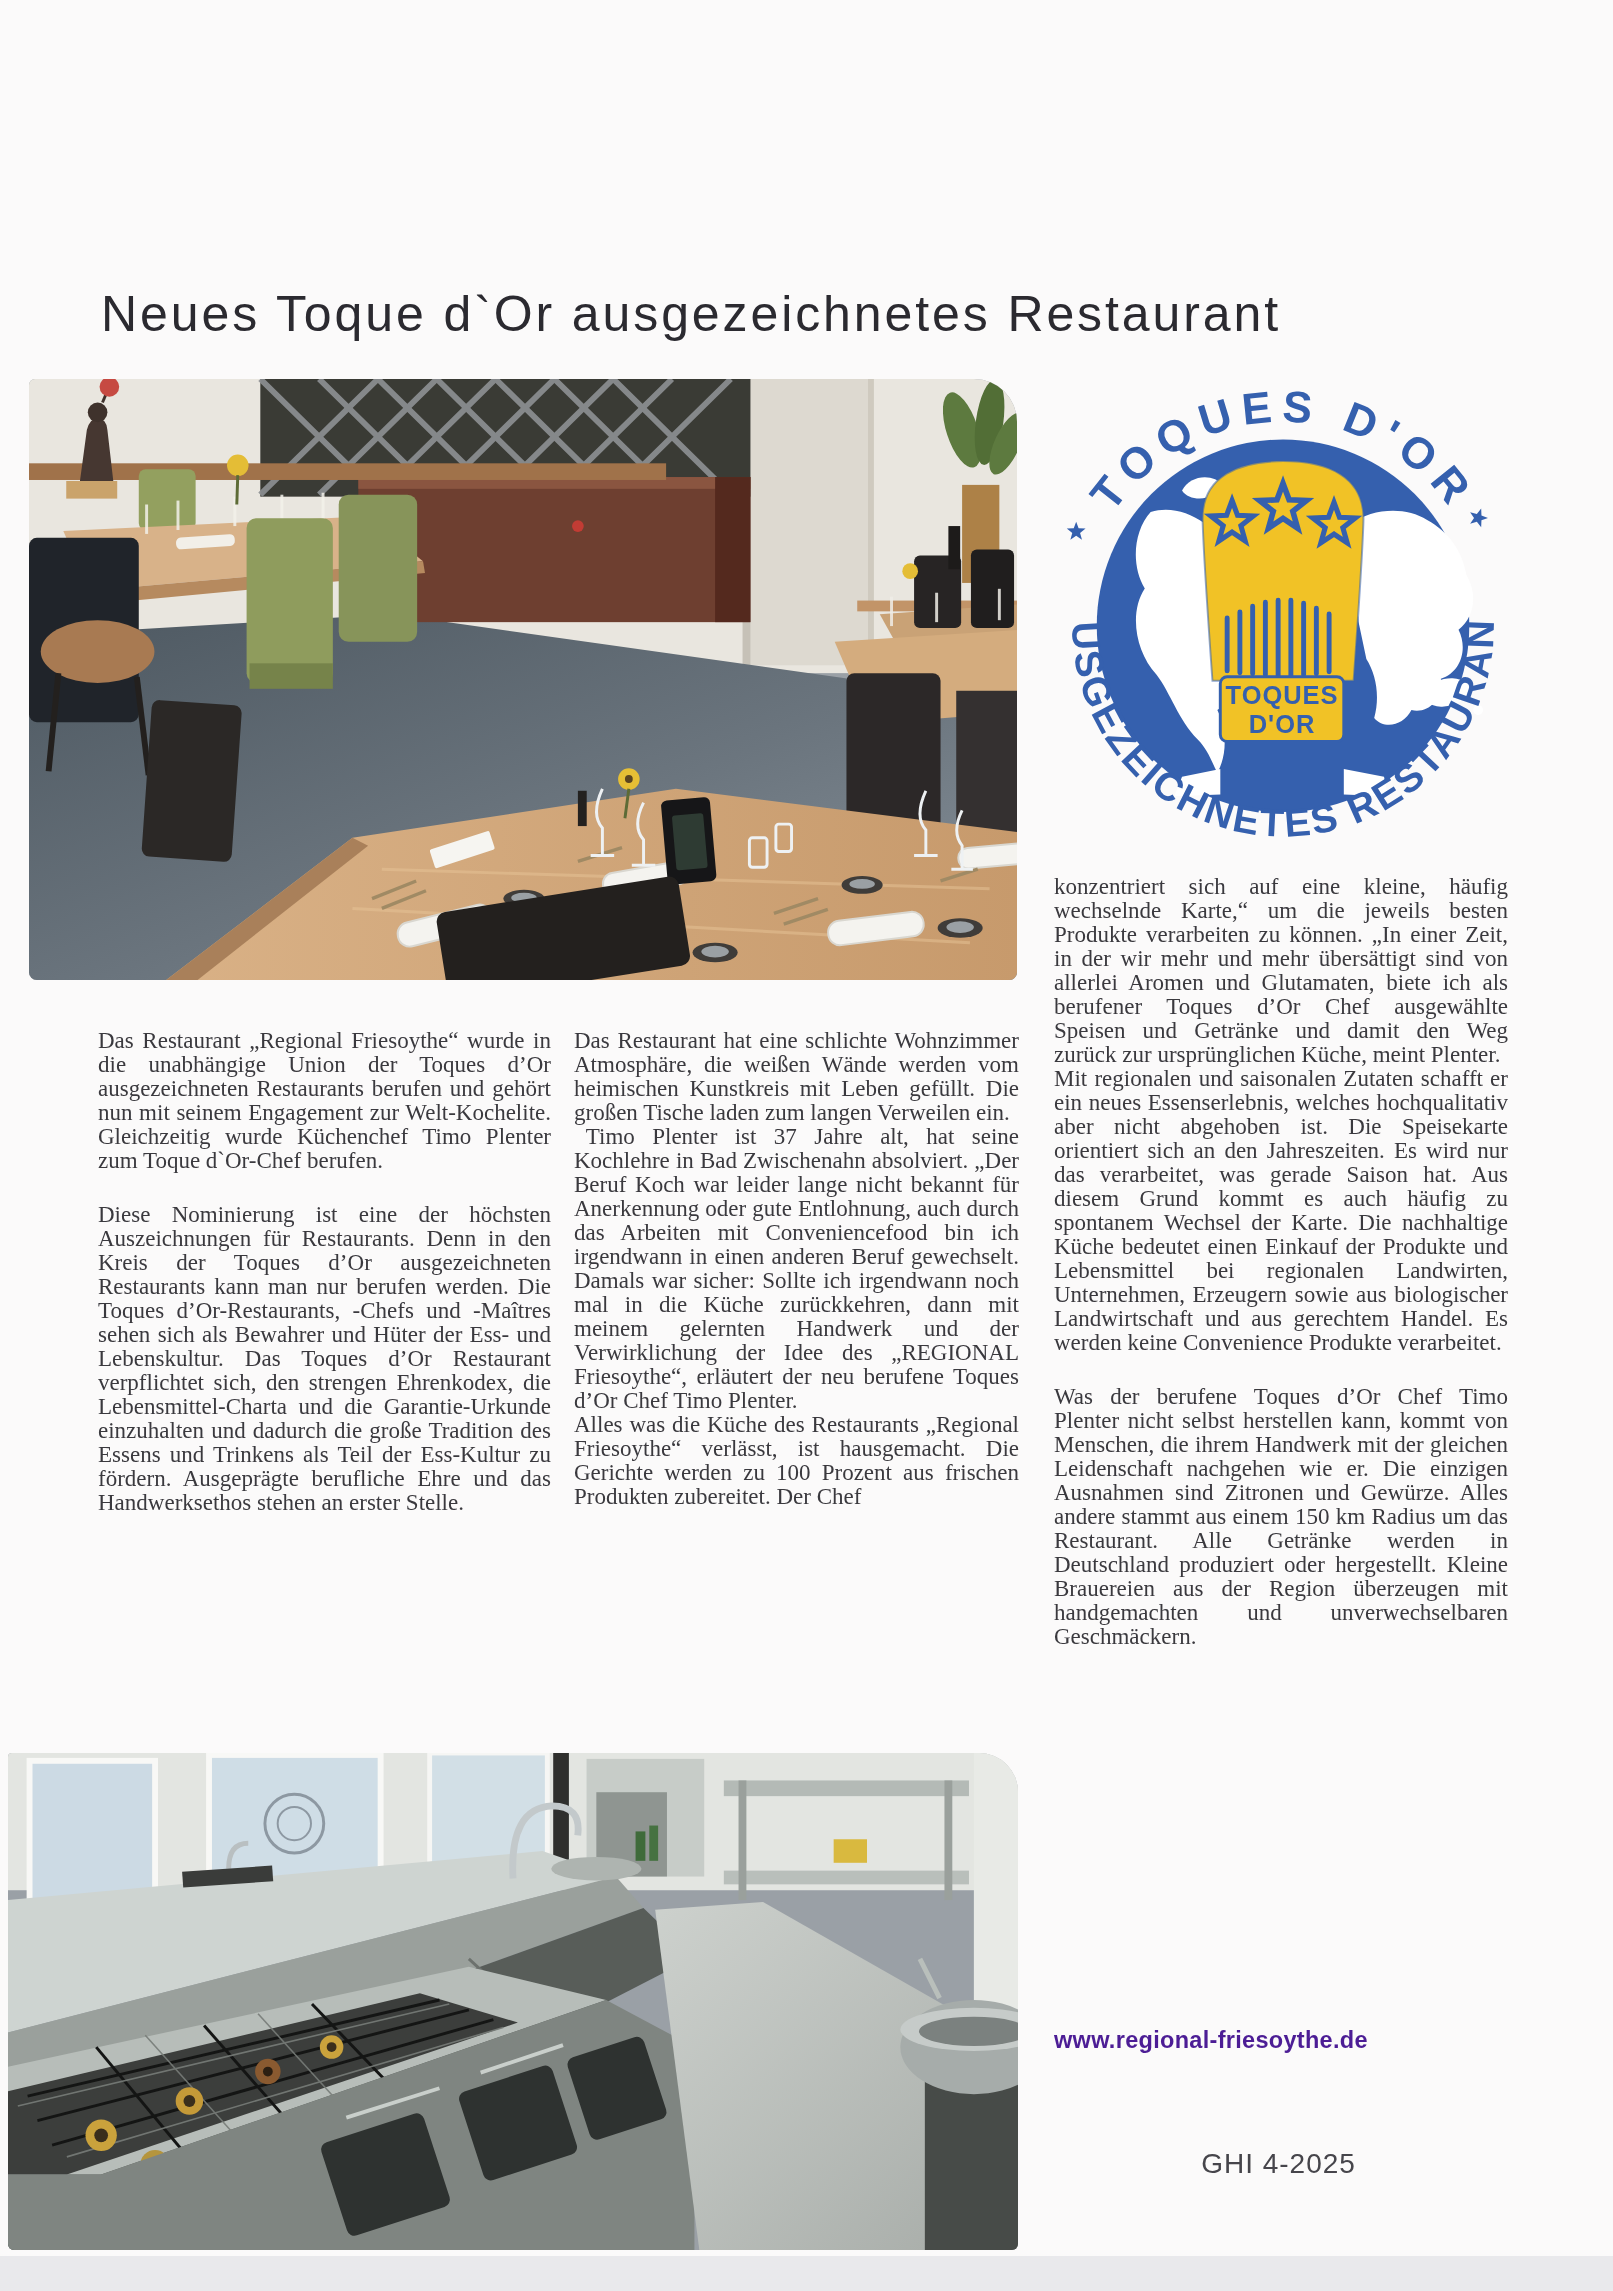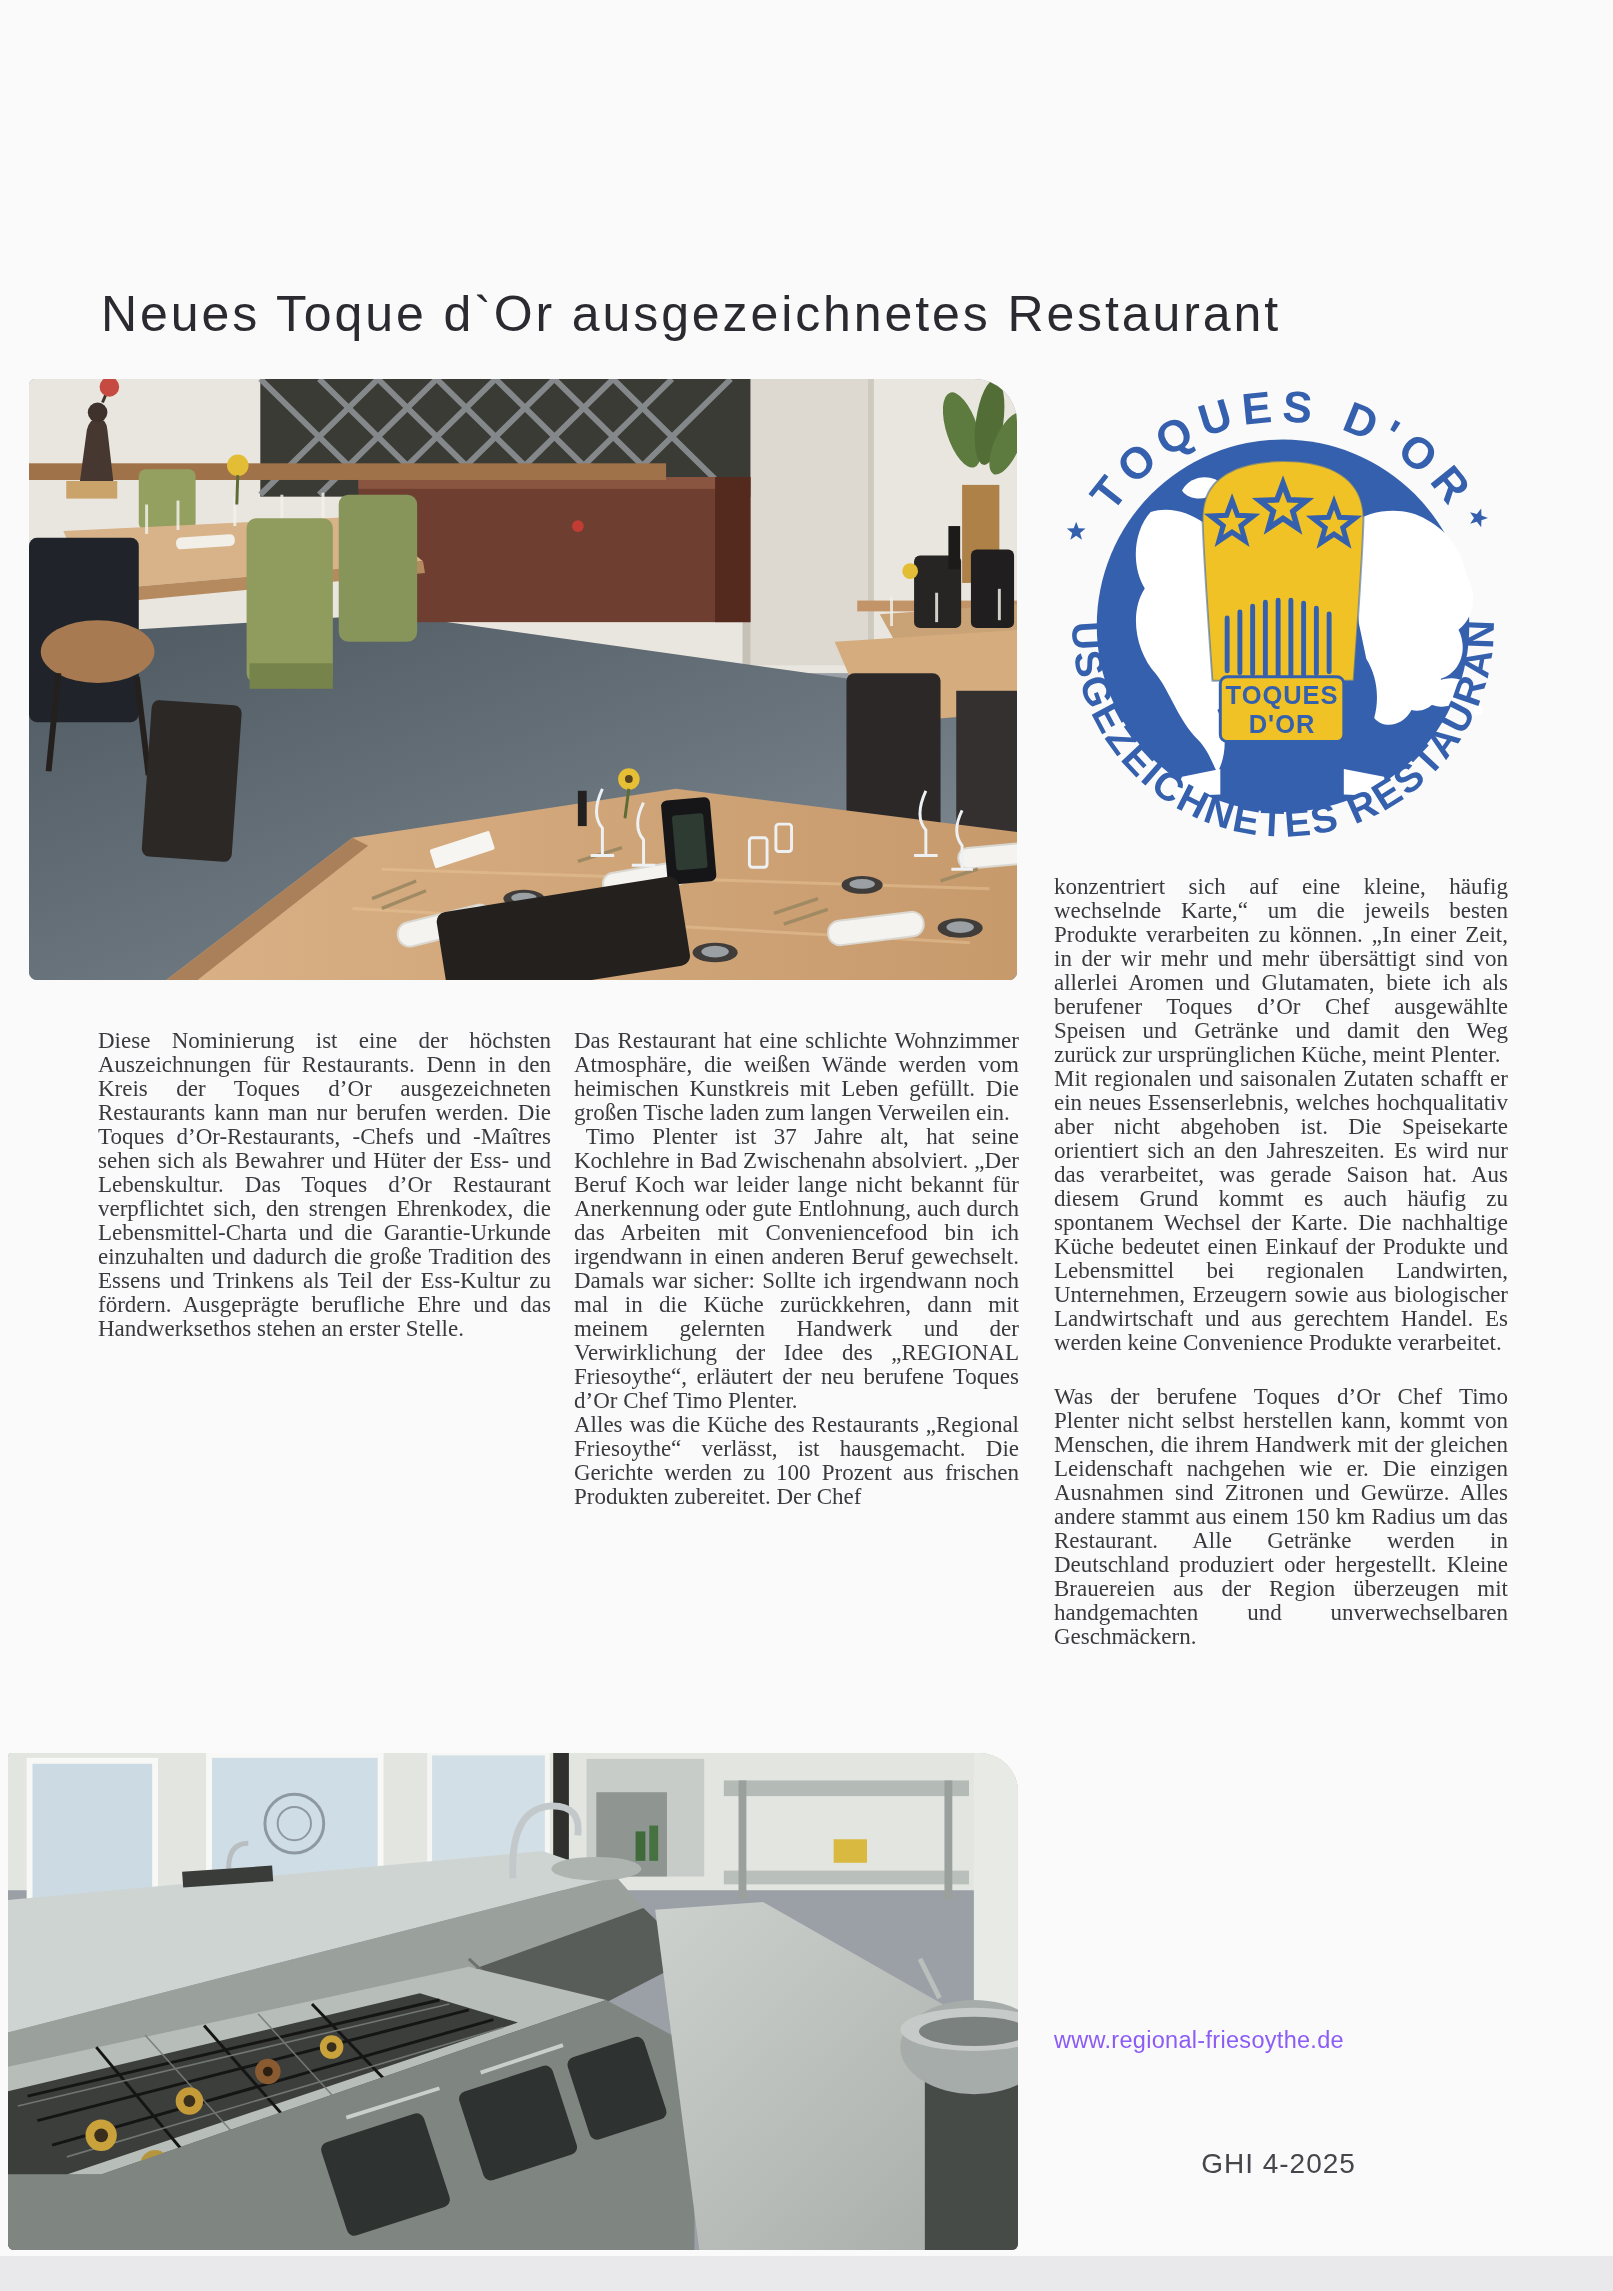--- a/index.html
+++ b/index.html
@@ -18,22 +18,22 @@
   #col2{left:574px;top:1029px;width:445px;}
   #col2 p.indent{text-indent:11.8px;}
   #col3{left:1054px;top:875px;width:454px;}
   #col3 p.gap{margin-top:30px;}
   .photo{position:absolute;overflow:hidden;background:#9aa0a6;}
   #photo-dining{left:29px;top:379px;width:988px;height:601px;border-radius:5.9px 43px 7.8px 7.8px;}
   #photo-kitchen{left:7.8px;top:1753px;width:1010px;height:497px;border-radius:3.9px 39px 5.9px 5.9px;}
   .photo svg{display:block;width:100%;height:100%;}
   .logo-wrap{position:absolute;left:1035px;top:365px;width:500px;height:490px;}
   .website{
-    position:absolute;left:1054px;top:2027px;font-size:23.5px;font-weight:normal;
-    color:#8b5cf6;letter-spacing:0.3px;text-align:center;
+    position:absolute;left:1054px;top:2027px;font-size:23.5px;font-weight:bold;
+    color:#4c1d95;letter-spacing:0.3px;text-align:center;
   }
   .journal{
     position:absolute;left:1054px;top:2148px;width:449px;text-align:center;
     font-size:28px;color:#46454b;letter-spacing:1px;
   }
   svg text{font-family:"Liberation Sans",sans-serif;}
 </style>
 </head>
 <body>
 
@@ -237,20 +237,21 @@
       <text font-size="45" font-weight="bold" letter-spacing="9" fill="var(--logo-blue,#3560ae)">
         <textPath href="#arcTop" startOffset="50%" text-anchor="middle">TOQUES D'OR</textPath>
       </text>
       <text font-size="40" font-weight="bold" letter-spacing="2.5" fill="var(--logo-blue,#3560ae)">
         <textPath href="#arcBot" startOffset="50%" text-anchor="middle">AUSGEZEICHNETES RESTAURANT</textPath>
       </text>
     </svg>
   </div>
 
   <div class="col" id="col1">
+    <p>Das Restaurant „Regional Friesoythe“ wurde in die unabhängige Union der Toques d’Or ausgezeichneten Restaurants berufen und gehört nun mit seinem Engagement zur Welt-Kochelite. Gleichzeitig wurde Küchenchef Timo Plenter zum Toque d`Or-Chef berufen.</p>
     <p>Diese Nominierung ist eine der höchsten Auszeichnungen für Restaurants. Denn in den Kreis der Toques d’Or ausgezeichneten Restaurants kann man nur berufen werden. Die Toques d’Or-Restaurants, -Chefs und -Maîtres sehen sich als Bewahrer und Hüter der Ess- und Lebenskultur. Das Toques d’Or Restaurant verpflichtet sich, den strengen Ehrenkodex, die Lebensmittel-Charta und die Garantie-Urkunde einzuhalten und dadurch die große Tradition des Essens und Trinkens als Teil der Ess-Kultur zu fördern. Ausgeprägte berufliche Ehre und das Handwerksethos stehen an erster Stelle.</p>
   </div>
 
   <div class="col" id="col2">
     <p>Das Restaurant hat eine schlichte Wohnzimmer Atmosphäre, die weißen Wände werden vom heimischen Kunstkreis mit Leben gefüllt. Die großen Tische laden zum langen Verweilen ein.</p>
     <p class="indent">Timo Plenter ist 37 Jahre alt, hat seine Kochlehre in Bad Zwischenahn absolviert. „Der Beruf Koch war leider lange nicht bekannt für Anerkennung oder gute Entlohnung, auch durch das Arbeiten mit Conveniencefood bin ich irgendwann in einen anderen Beruf gewechselt. Damals war sicher: Sollte ich irgendwann noch mal in die Küche zurückkehren, dann mit meinem gelernten Handwerk und der Verwirklichung der Idee des „REGIONAL Friesoythe“, erläutert der neu berufene Toques d’Or Chef Timo Plenter.</p>
     <p>Alles was die Küche des Restaurants „Regional Friesoythe“ verlässt, ist hausgemacht. Die Gerichte werden zu 100 Prozent aus frischen Produkten zubereitet. Der Chef</p>
   </div>
 
   <div class="col" id="col3">

